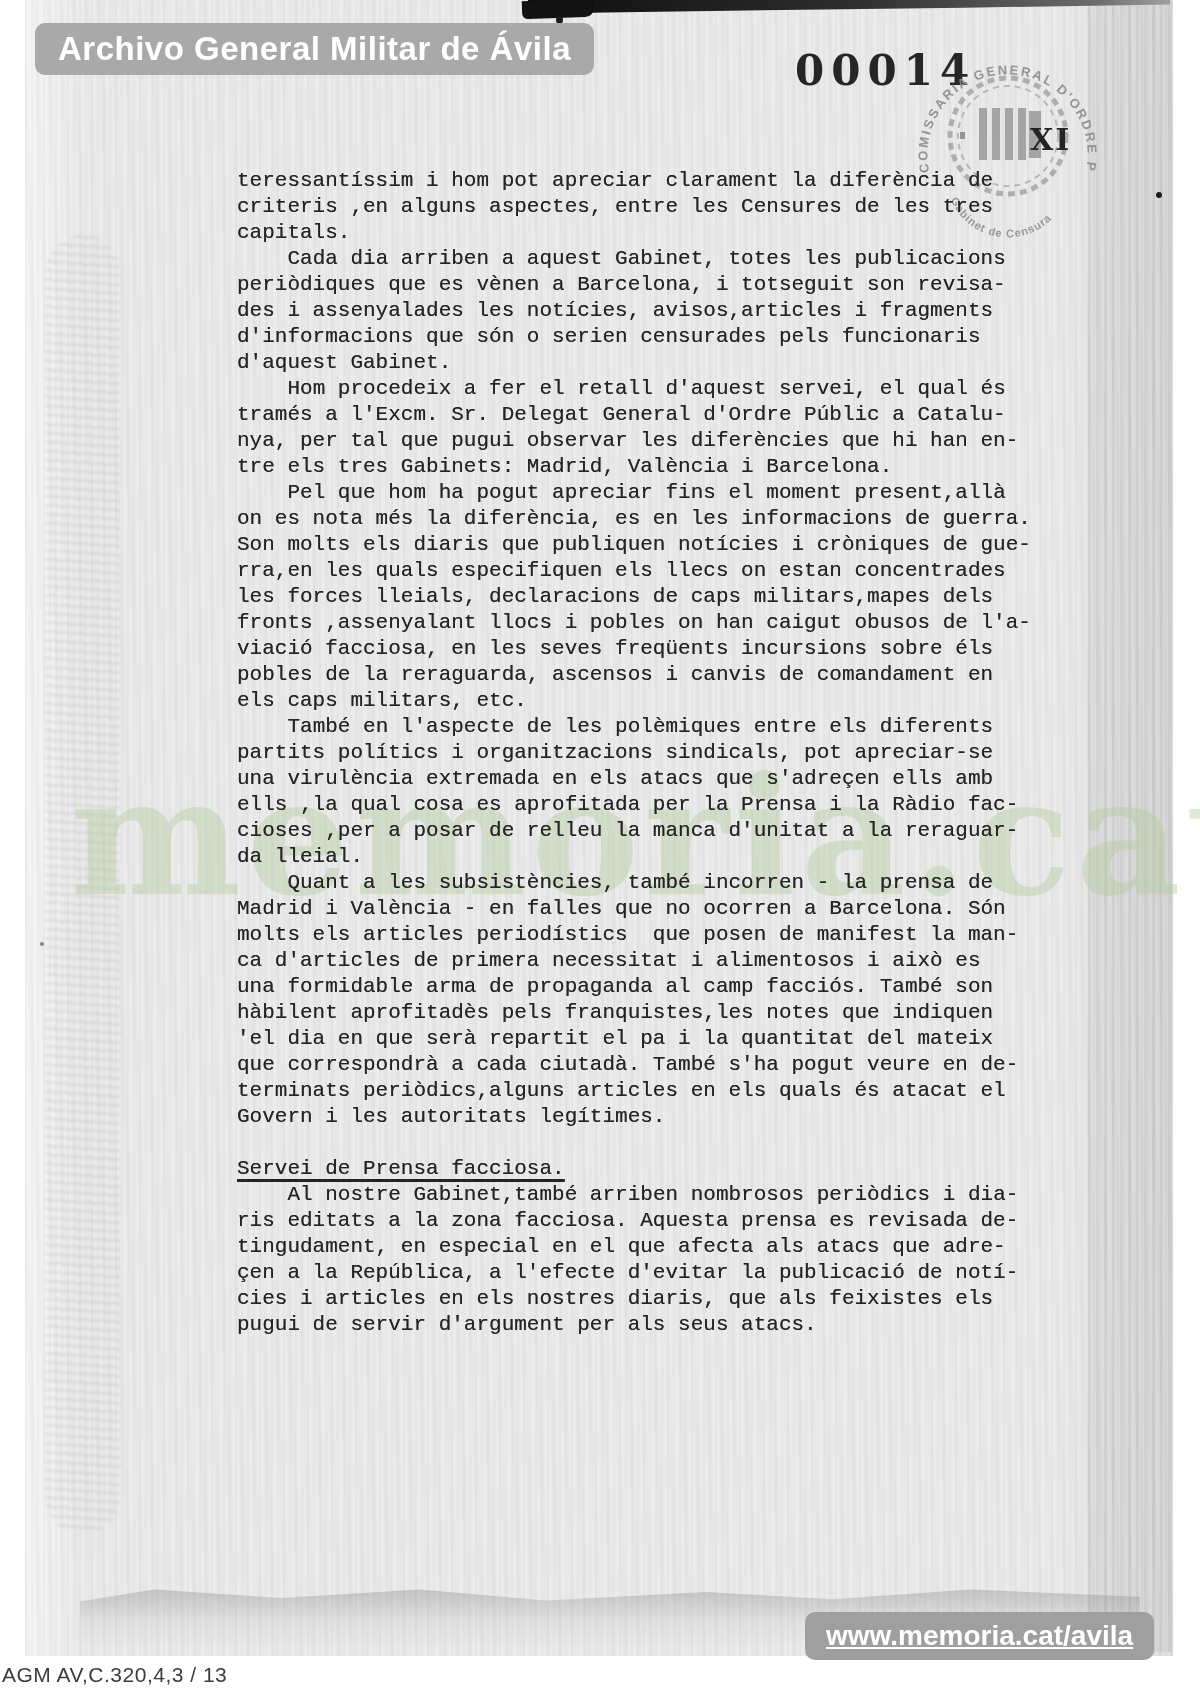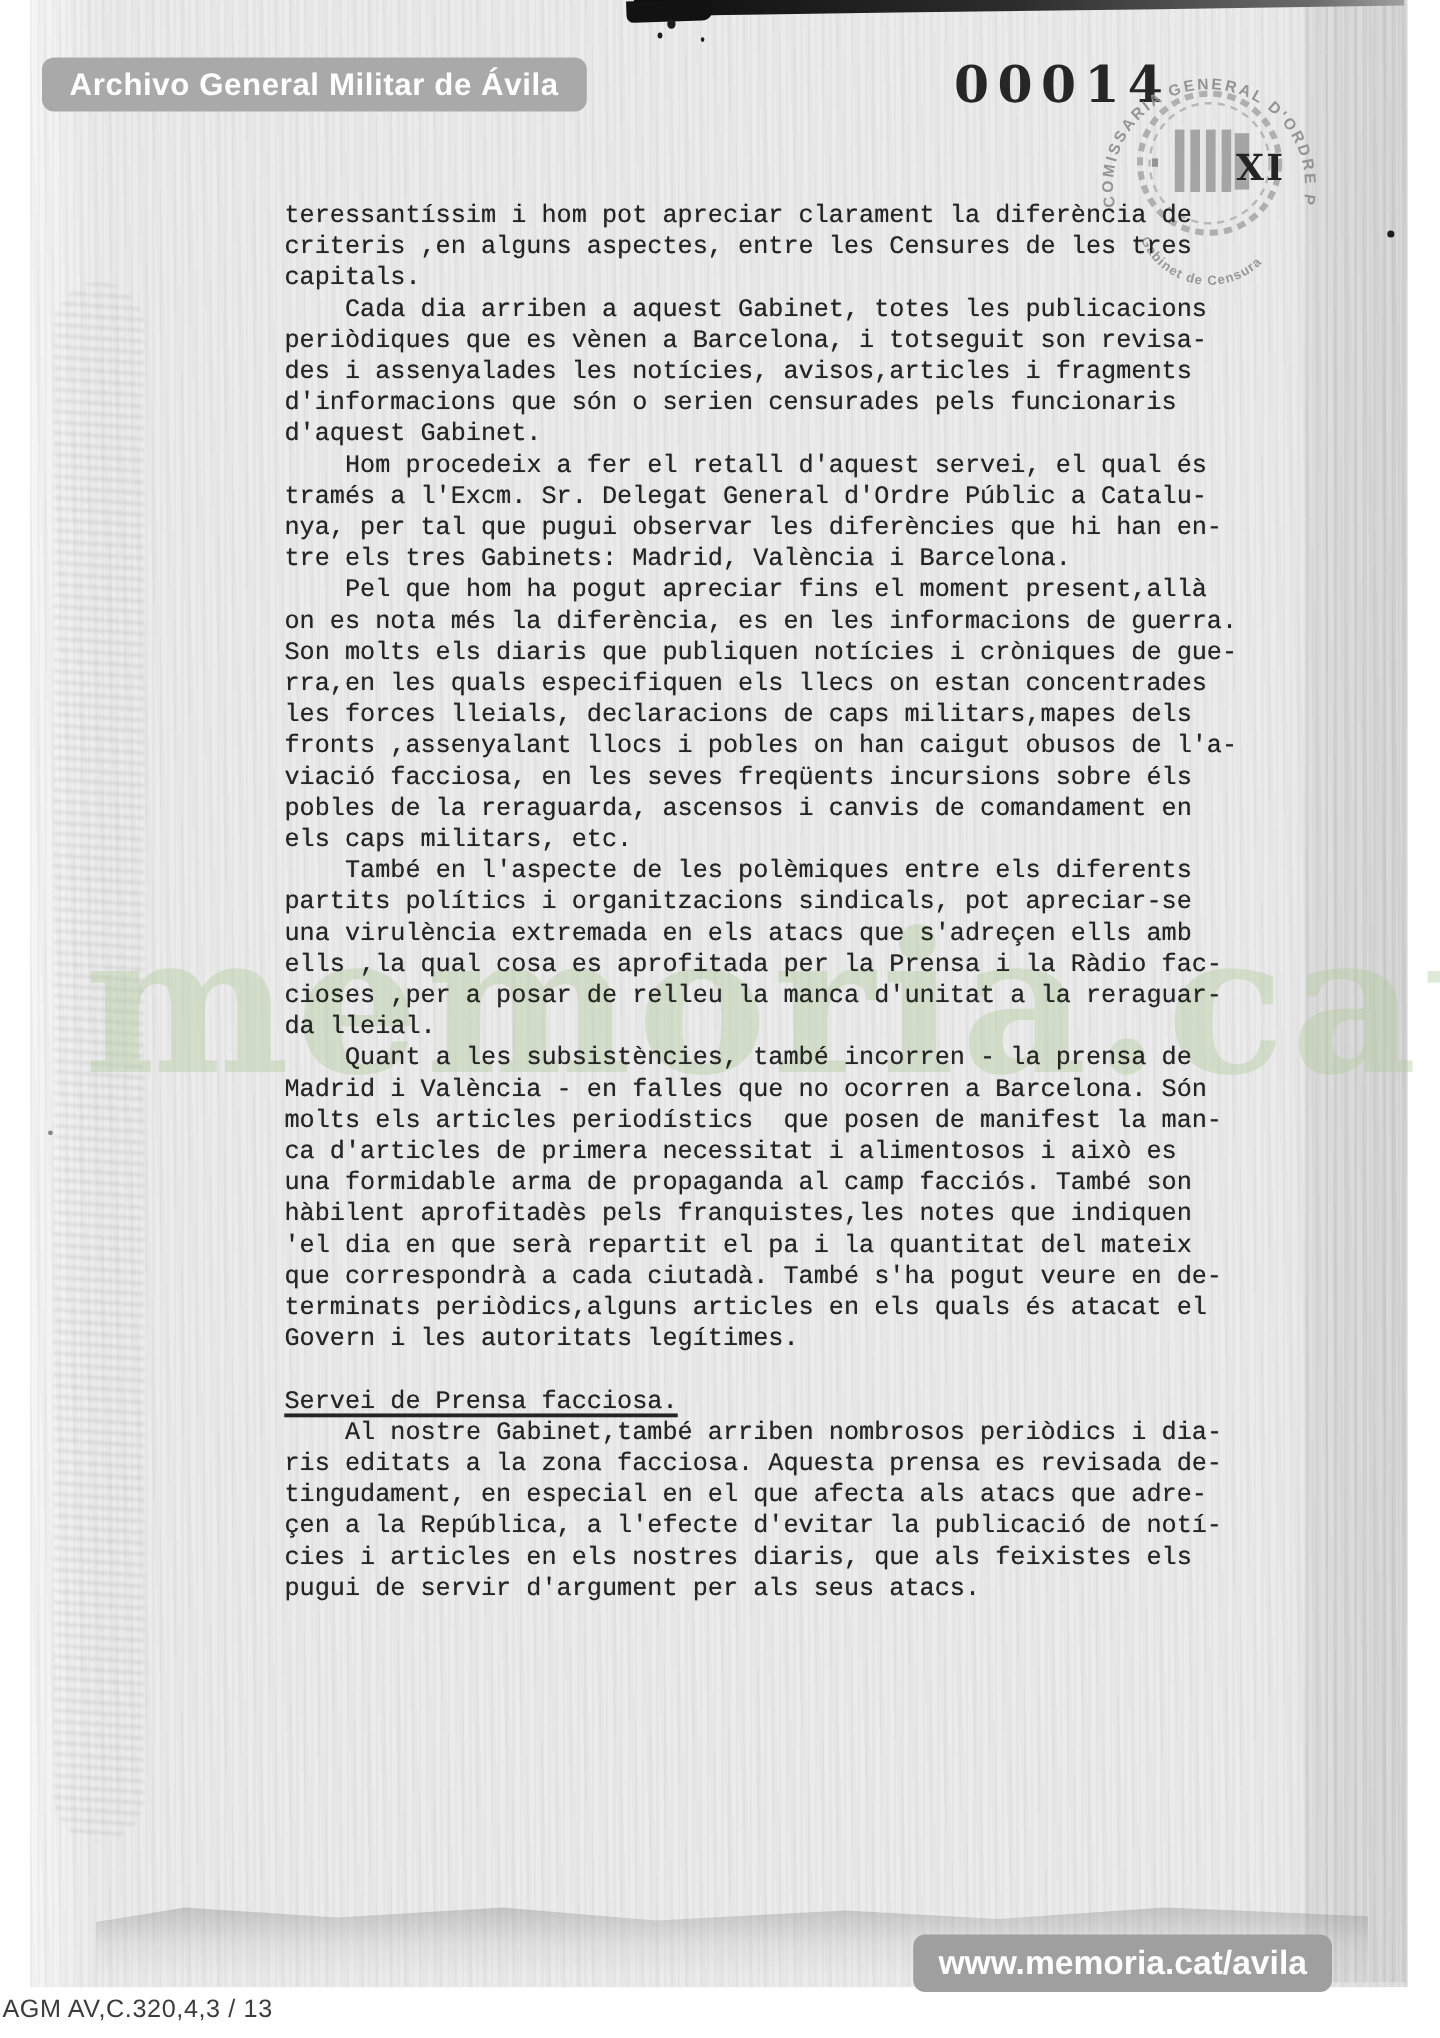--- a/index.html
+++ b/index.html
@@ -41,22 +41,22 @@
   .top-blob{
     position:absolute;left:522px;top:0;width:72px;height:18px;z-index:3;
     background:#121212;border-radius:0 0 9px 6px;transform:rotate(-2deg);
   }
   .speck{position:absolute;background:#1c1c1c;border-radius:50%;z-index:3;}
   
   .badge{
     position:absolute;z-index:6;background:#a9a9a9;color:#ffffff;
     font-weight:bold;border-radius:10px;white-space:nowrap;
   }
-  .badge-top{left:35px;top:48px;font-size:26px;padding:7px 23px;letter-spacing:.5px;}
-  .badge-bottom{left:761px;top:1612px;font-size:28px;padding:8px 21px;background:#9f9f9f;}
+  .badge-top{left:35px;top:23px;font-size:33px;padding:7px 23px;letter-spacing:.5px;}
+  .badge-bottom{left:805px;top:1612px;font-size:28px;padding:8px 21px;background:#9f9f9f;text-decoration:underline;}
   .caption{
     position:absolute;left:2px;top:1663px;z-index:6;
     font-size:21px;color:#3c3c3c;letter-spacing:.5px;
   }
   
   .watermark{
     position:absolute;left:70px;top:742px;z-index:1;
     font-family:"DejaVu Serif",serif;font-weight:bold;
     font-size:162px;letter-spacing:5px;color:rgba(176,203,152,.40);
     white-space:nowrap;

